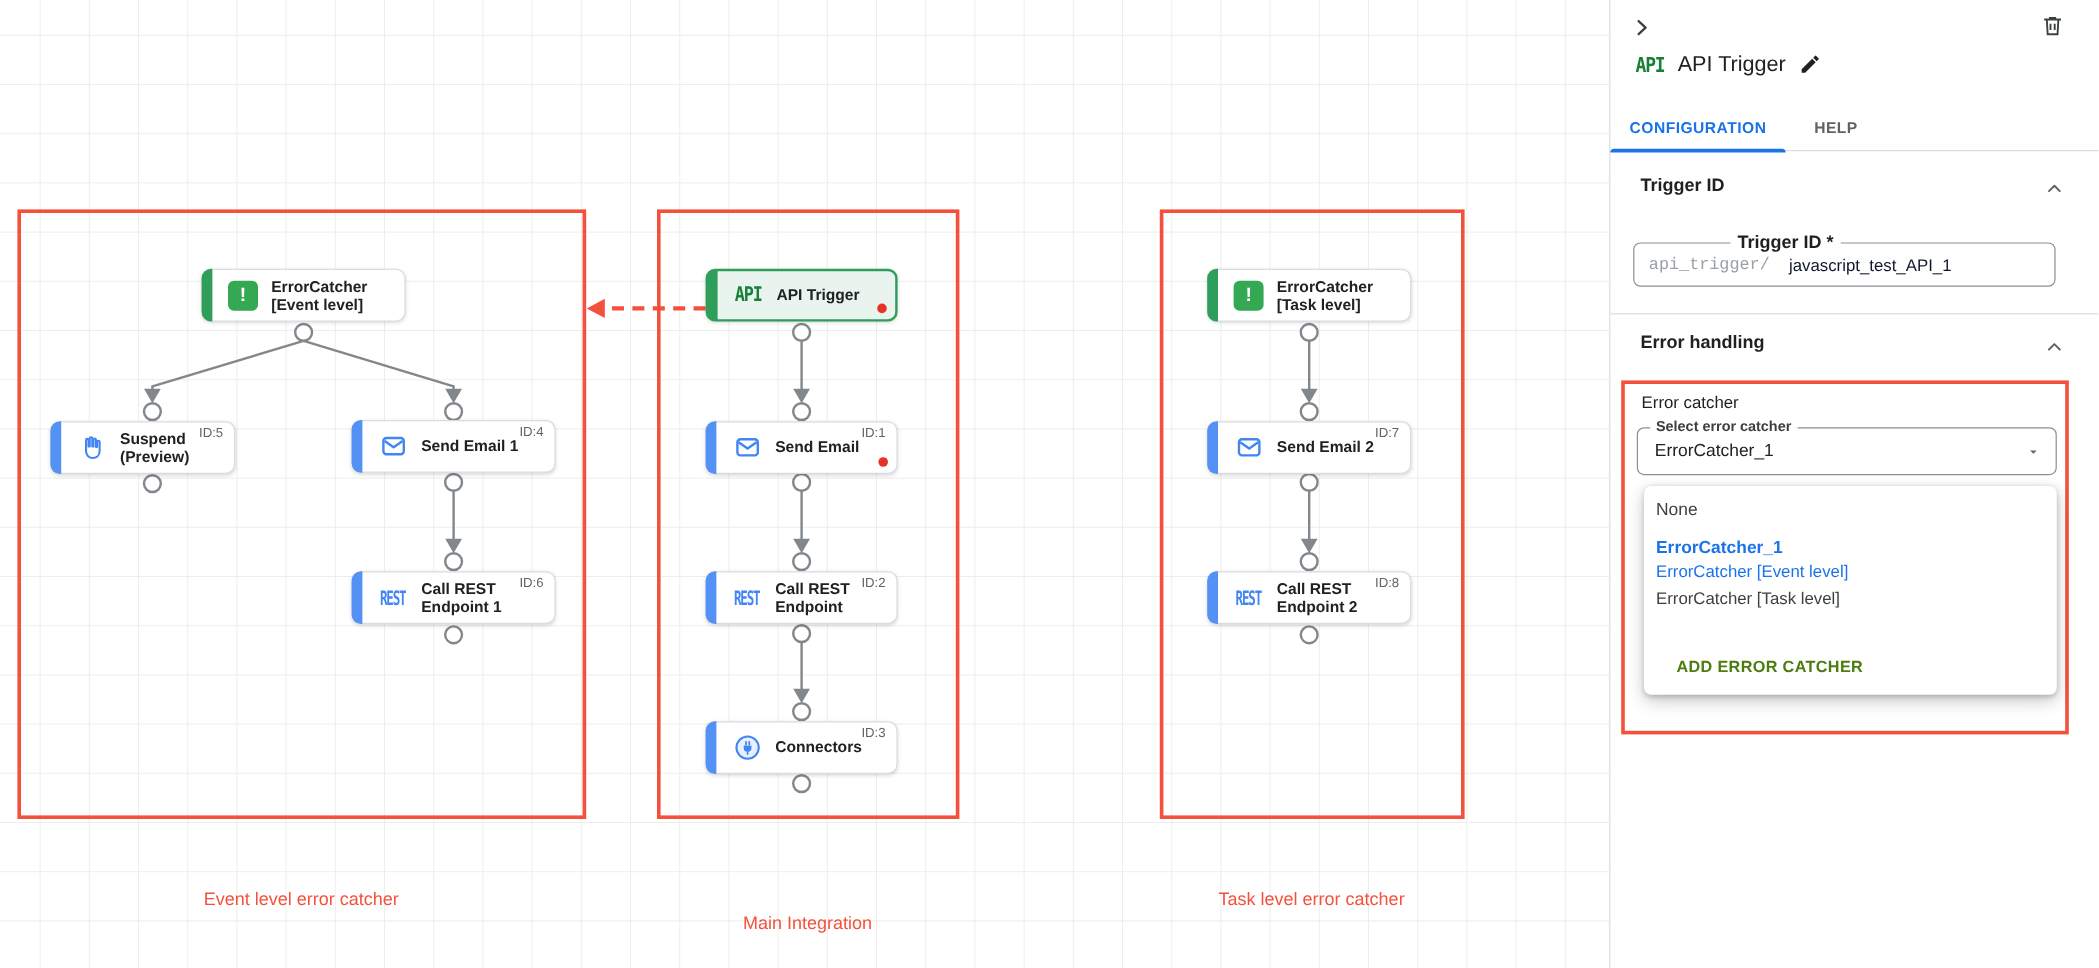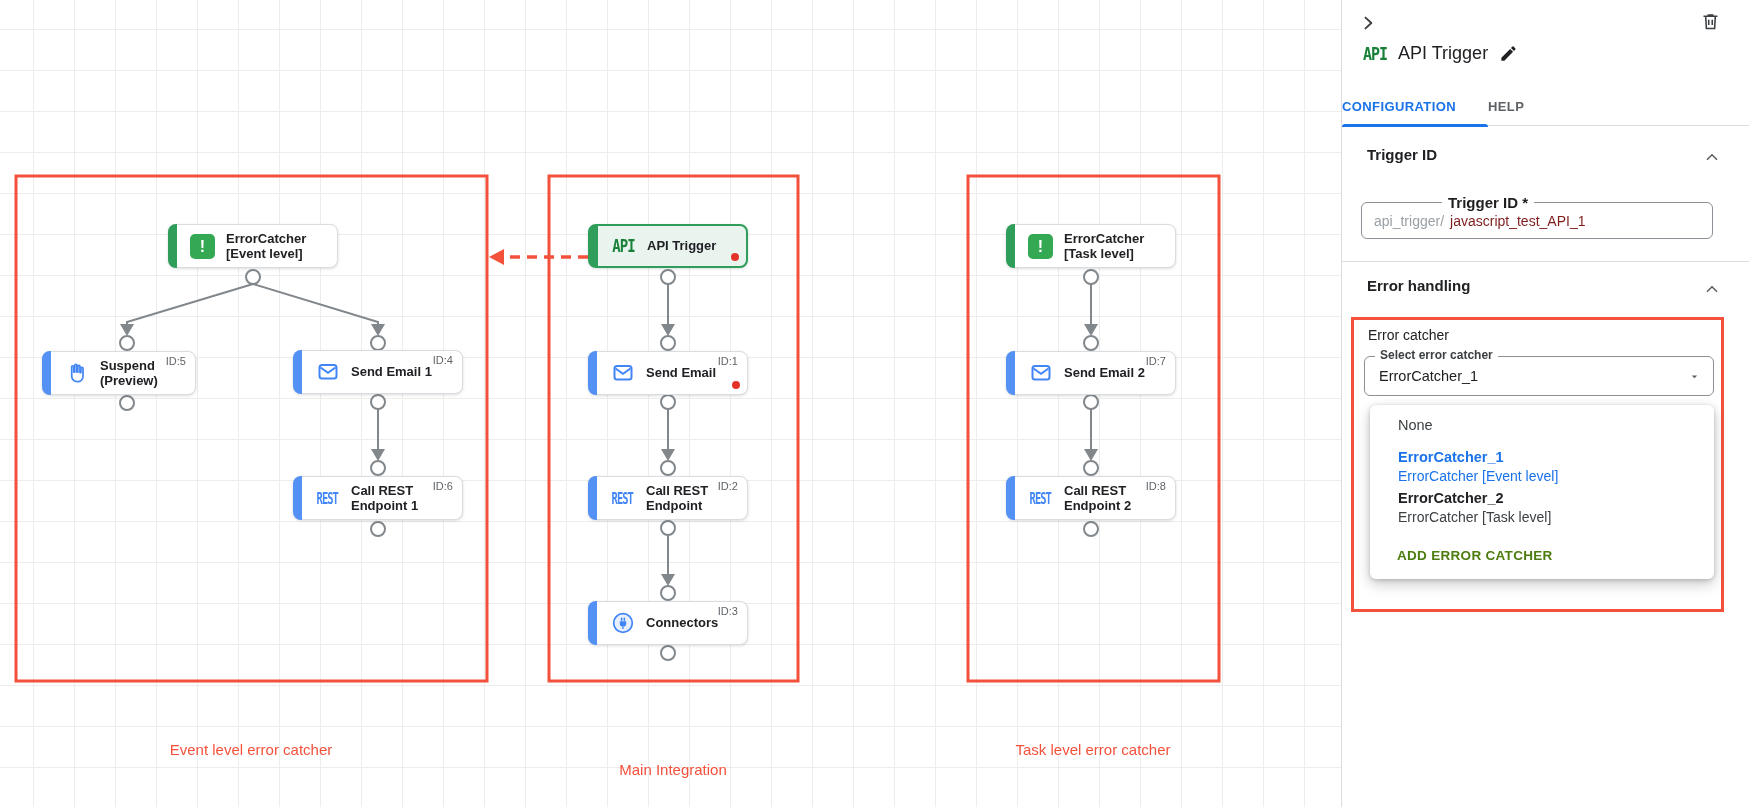--- a/index.html
+++ b/index.html
@@ -40,47 +40,47 @@
   .icon-btn{position:absolute;background:none;border:none;padding:2px;cursor:pointer;line-height:0;}
   .p-collapse{left:14px;top:11px;}
   .p-trash{right:26px;top:9px;}
   .titlerow{position:absolute;left:21px;top:43px;display:flex;align-items:center;gap:11px;}
   .apibadge{font-family:"DejaVu Sans Mono",monospace;font-weight:700;font-size:15px;color:#188038;
     letter-spacing:-1px;transform:scaleY(1.15);}
   .titlerow h1{margin:0;font-size:18px;font-weight:400;color:#202124;}
   .pencil{cursor:pointer;line-height:0;}
   .tabs{position:absolute;left:0;top:86px;width:100%;height:40px;border-bottom:1px solid #dadce0;
     display:flex;box-sizing:border-box;}
-  .tab{height:40px;display:flex;align-items:center;font-size:13px;font-weight:700;
+  .tab{height:40px;display:flex;align-items:center;justify-content:center;font-size:13px;font-weight:700;
     letter-spacing:.4px;color:#5f6368;cursor:pointer;position:relative;}
   .tab.active{color:#1a73e8;}
   .tab.active::after{content:"";position:absolute;left:0;right:0;bottom:-1px;height:3px;background:#1a73e8;
     border-radius:3px 3px 0 0;}
   .tab.t-config{width:146px;}
   .tab.t-help{width:84px;}
   .sechead{position:absolute;left:25px;margin:0;font-size:15px;font-weight:700;color:#202124;}
   .chev-up{position:absolute;right:28px;cursor:pointer;line-height:0;}
   .field{position:absolute;left:19px;top:202px;width:352px;height:37px;border:1px solid #8a9095;
     border-radius:6px;box-sizing:border-box;display:flex;align-items:center;padding-left:12px;background:#fff;cursor:text;}
   .field label{position:absolute;top:-9px;left:80px;background:#fff;padding:0 6px;font-size:15px;
     font-weight:700;color:#1f1f1f;}
-  .field .prefix{font-size:14px;color:#9aa0a6;margin-right:6px;}
-  .field .value{font-size:14px;color:#7f1d1d;}
+  .field .prefix{font-size:14px;color:#9aa0a6;margin-right:16px;font-family:Liberation Mono, monospace;}
+  .field .value{font-size:14px;color:#0f172a;}
   .divider{position:absolute;left:0;top:261px;width:100%;height:1px;background:#dadce0;}
   .redbox{position:absolute;left:9px;top:317px;width:373px;height:295px;border:3px solid #f4513c;box-sizing:border-box;}
   .grouplabel{position:absolute;left:14px;top:7px;font-size:14px;color:#202124;}
   .select{position:absolute;left:10px;top:36px;width:350px;height:40px;border:1px solid #8a9095;border-radius:6px;
     box-sizing:border-box;background:#fff;cursor:pointer;}
   .select label{position:absolute;top:-9px;left:10px;background:#fff;padding:0 5px;font-size:12px;
     font-weight:700;color:#3c4043;}
   .select .selval{position:absolute;left:14px;top:11px;font-size:14.5px;color:#202124;}
   .select .caret{position:absolute;right:12px;top:13px;line-height:0;}
   .menu{position:absolute;left:16px;top:85px;width:344px;height:174px;background:#fff;border-radius:6px;
     box-shadow:0 5px 14px rgba(0,0,0,.22),0 1px 4px rgba(0,0,0,.18);}
-  .mi{position:absolute;left:0;width:100%;cursor:pointer;box-sizing:border-box;padding-left:28px;}
+  .mi{position:absolute;left:0;width:100%;cursor:pointer;box-sizing:border-box;padding-left:10px;}
   .mi-none{top:12px;font-size:14.5px;color:#3c4043;}
   .oname{display:block;font-size:14.5px;font-weight:700;color:#202124;line-height:19px;}
   .odesc{display:block;font-size:14px;color:#3c4043;line-height:19px;}
   .mi .blue{color:#1a73e8;}
   .addbtn{position:absolute;left:27px;top:143px;background:none;border:none;padding:0;cursor:pointer;
     font-family:"Liberation Sans",sans-serif;font-size:13.5px;font-weight:700;letter-spacing:.3px;color:#4d7c0f;}
 </style>
 </head>
 <body>
 
@@ -339,20 +339,19 @@
         </span>
       </div>
 
       <div class="menu">
         <div class="mi mi-none">None</div>
         <div class="mi" style="top:43px;">
           <span class="oname blue">ErrorCatcher_1</span>
           <span class="odesc blue">ErrorCatcher [Event level]</span>
         </div>
         <div class="mi" style="top:84px;">
-          <span class="oname">ErrorCatcher_2</span>
           <span class="odesc">ErrorCatcher [Task level]</span>
         </div>
         <button class="addbtn">ADD ERROR CATCHER</button>
       </div>
     </div>
   </aside>
 </div>
 
 </body></html>

